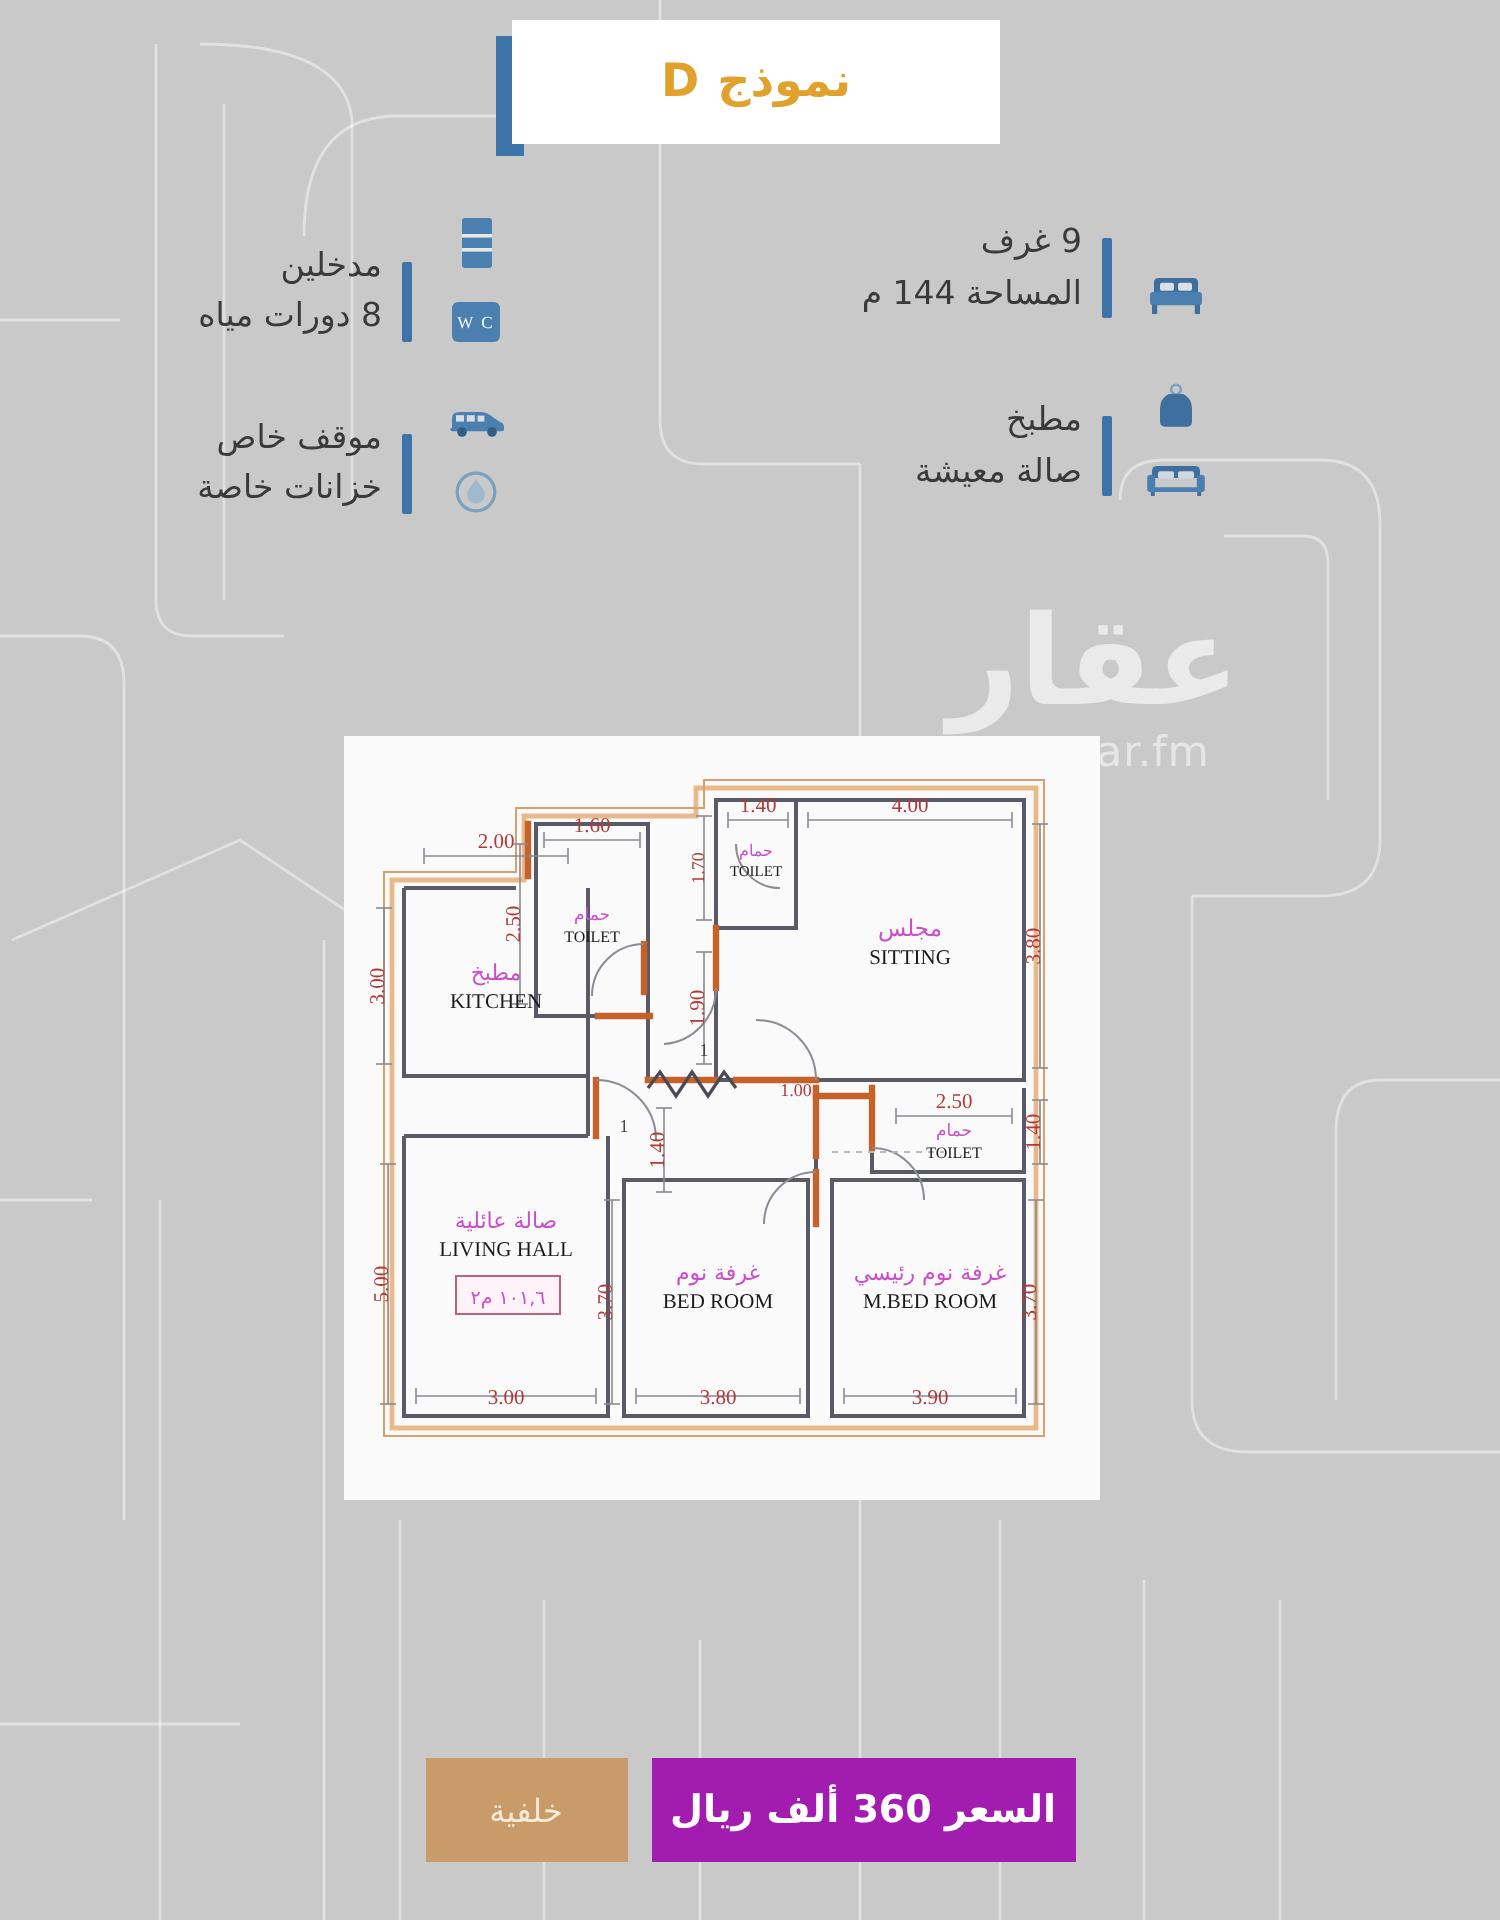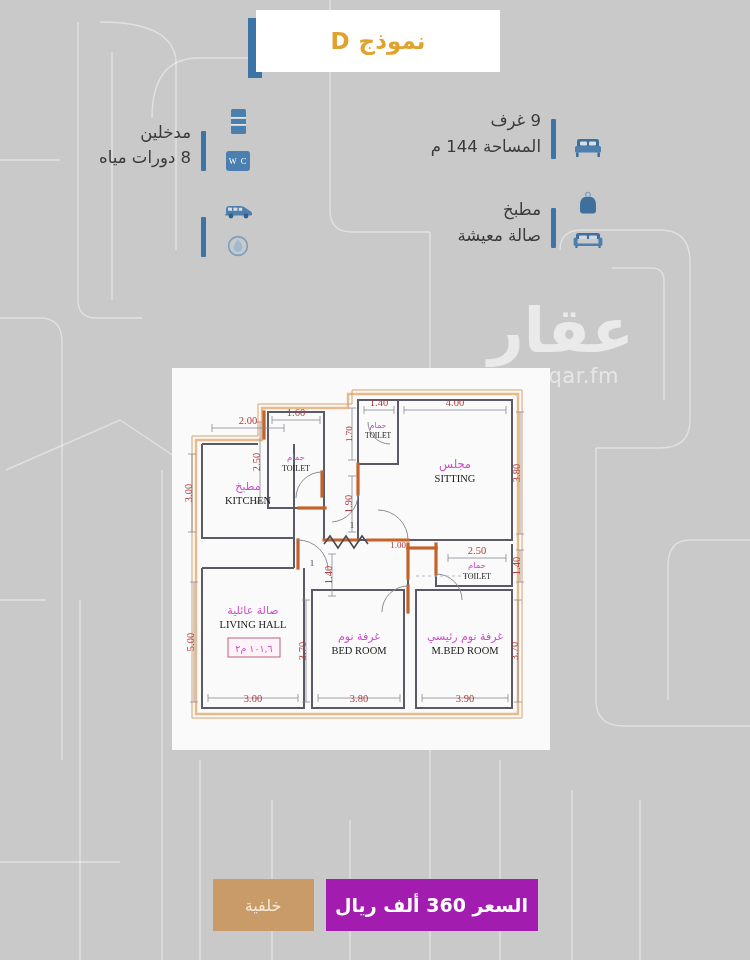--- a/index.html
+++ b/index.html
@@ -58,21 +58,21 @@
   .wc-badge {
     width: 24px; height: 20px; background: #4a7fb0;
     border-radius: 3px; color: #ffffff; font-size: 8.5px;
     letter-spacing: 1px; display: flex;
     align-items: center; justify-content: center;
     font-family: "Liberation Serif", serif;
   }
 
   
   #watermark {
-    position: absolute; left: 476px; top: 300px;
+    position: absolute; left: 462px; top: 300px;
     width: 170px; z-index: 4; text-align: center;
     pointer-events: none;
   }
   #wm-main {
     color: #ffffff; opacity: .62; font-size: 62px;
     font-weight: bold; direction: rtl; line-height: 1;
   }
   #wm-sub {
     color: #ffffff; opacity: .55; font-size: 21px;
     letter-spacing: .5px; margin-top: 2px;
@@ -165,20 +165,24 @@
       <svg class="ic" width="17" height="27" viewBox="0 0 17 27">
         <rect x="1" y="1" width="15" height="25" rx="1.5" fill="#4a7fb0"></rect>
         <rect x="1" y="9" width="15" height="1.8" fill="#e7e7e7"></rect>
         <rect x="1" y="16" width="15" height="1.8" fill="#e7e7e7"></rect>
       </svg>
       <div class="wc-badge">W C</div>
     </div>
   </div>
 
   <div class="feat-row">
+    <div class="feat-text">
+      <div>موقف خاص</div>
+      <div>خزانات خاصة</div>
+    </div>
     <div class="feat-bar"></div>
     <div class="feat-icons">
       <svg class="ic" width="30" height="16" viewBox="0 0 30 16">
         <path d="M3 11 L3 6 Q3 3 7 3 L17 3 Q21 3 24 6 L27 8 Q29 8.6 29 10.4 L29 11.6 Q29 12.6 27.6 12.6 L3.6 12.6 Q2 12.6 2 11.4 Z" fill="#4a7fb0"></path>
         <rect x="5" y="4.6" width="4" height="3.2" fill="#d9dde0"></rect>
         <rect x="10.4" y="4.6" width="4" height="3.2" fill="#d9dde0"></rect>
         <rect x="15.8" y="4.8" width="3.4" height="3" fill="#d9dde0"></rect>
         <circle cx="8" cy="13" r="2.4" fill="#335d82"></circle>
         <circle cx="23" cy="13" r="2.4" fill="#335d82"></circle>
       </svg>

